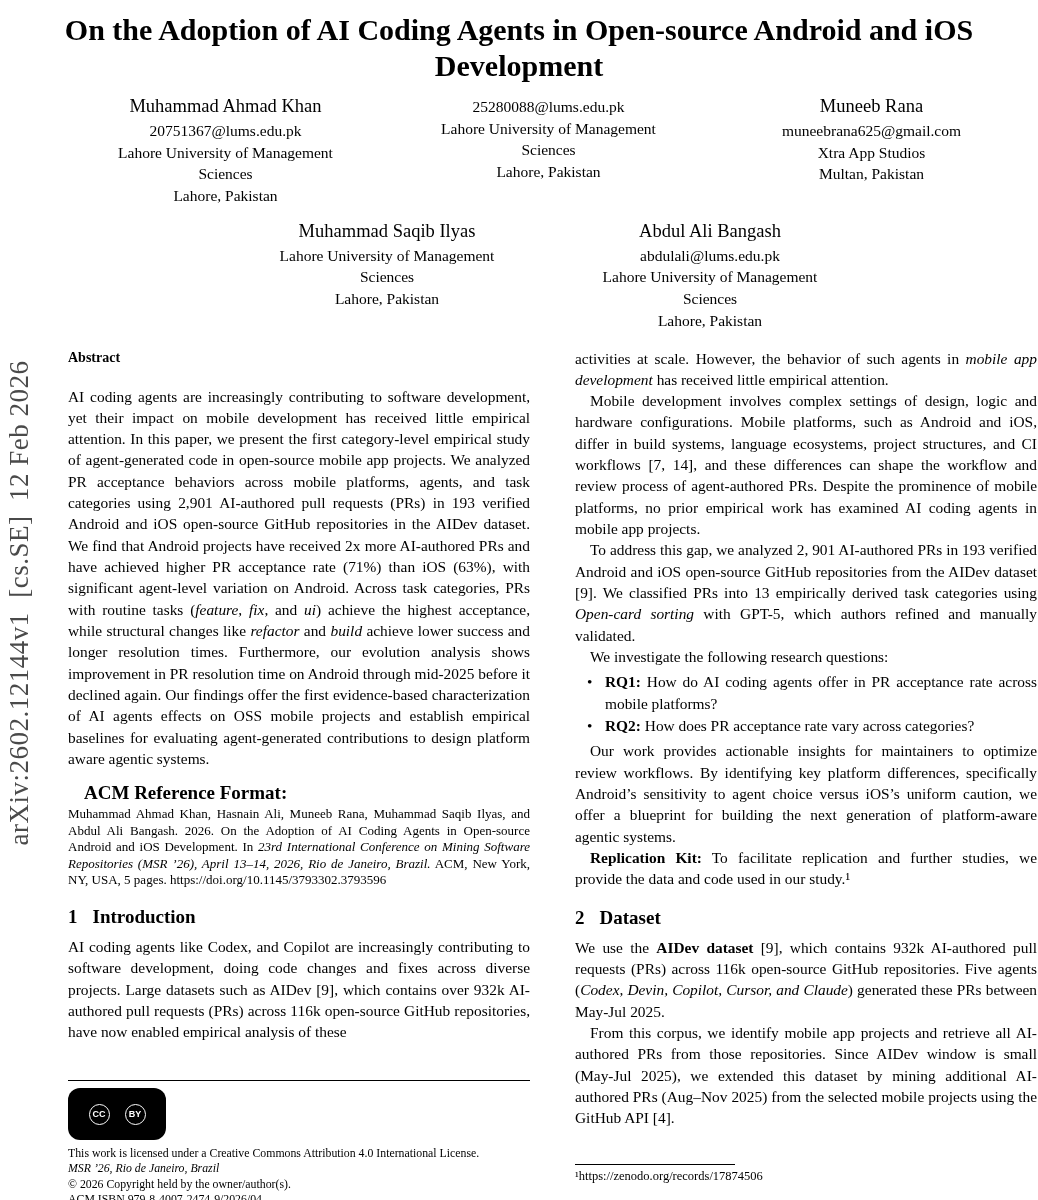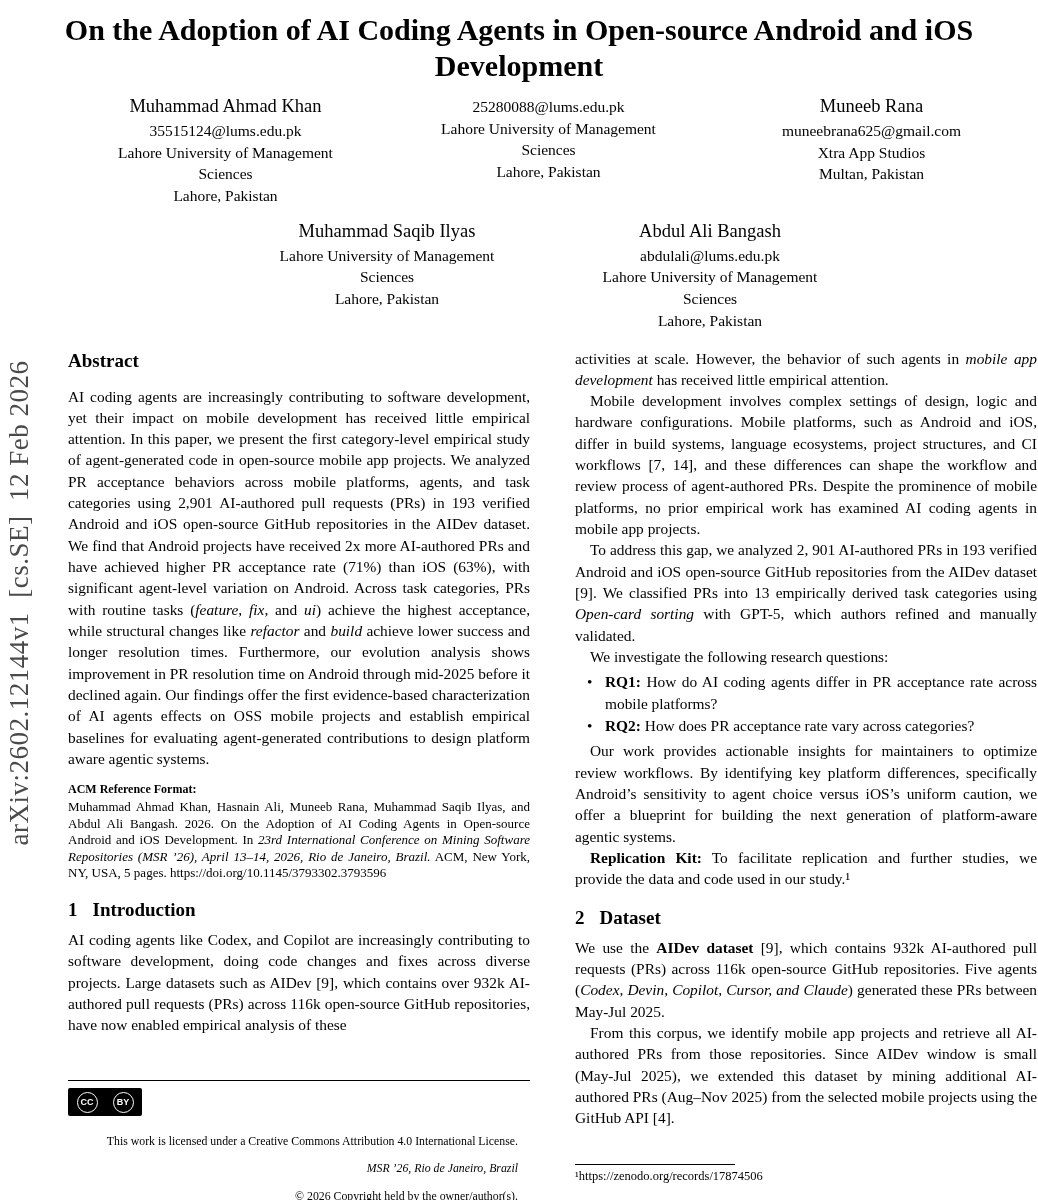--- a/index.html
+++ b/index.html
@@ -26,67 +26,67 @@
   .author-name { font-size: 18.5px; margin: 0 0 3px 0; font-weight: 400; }
   .author-email { font-size: 15.5px; line-height: 1.4; margin: 0; }
   .author-affil { font-size: 15.5px; line-height: 1.4; margin: 0; white-space: pre-line; }
   .columns { display: flex; gap: 45px; margin: 16px 0 0 68px; width: 969px; }
   .col { width: 462px; }
   .body-text {
     font-size: 15.4px; line-height: 1.385; text-align: justify;
     margin: 0; hyphens: auto;
   }
   .indent { text-indent: 15px; }
-  .abs-heading { font-size: 19px; font-weight: 700; margin: 2px 0 14px 0; }
-  .ref-heading { font-size: 12px; font-weight: 700; margin: 13px 0 2px 0; }
+  .abs-heading { font-size: 14px; font-weight: 700; margin: 2px 0 20px 0; }
+  .ref-heading { font-size: 19px; font-weight: 700; margin: 13px 0 2px 16px; }
   .ref-text {
     font-size: 13px; line-height: 1.27; text-align: justify; margin: 0;
     word-break: break-word; hyphens: auto;
   }
   .sec-heading {
     font-size: 19px; font-weight: 700; margin: 17px 0 8px 0;
     display: flex; gap: 15px;
   }
   .rq-list { list-style: none; margin: 4px 0; padding: 0; }
   .rq-item { display: flex; margin: 1px 0 1px 12px; }
   .dot { width: 18px; flex: none; font-size: 15.4px; line-height: 1.385; }
   .dot::before { content: "•"; }
   .rq-text { flex: 1; text-align: justify; font-size: 15.4px; line-height: 1.385; }
   .left-footer { position: absolute; left: 68px; top: 1080px; width: 462px; }
   .footer-rule { border-top: 1px solid #000; margin-bottom: 7px; }
   .cc-badge {
-    display: inline-flex; background: #000; gap: 2px; padding: 2px;
-    margin-bottom: 6px; border-radius: 2px;
+    display: inline-flex; background: #000; gap: 2px; padding: 14px;
+    margin-bottom: 6px; border-radius: 12px;
   }
   .cc-cell { width: 34px; height: 24px; background: #000; display: flex; align-items: center; justify-content: center; }
   .cc-circle {
     width: 19px; height: 19px; border: 1.6px solid #fff; border-radius: 50%;
     color: #fff; font-size: 9px; font-weight: 700;
     display: flex; align-items: center; justify-content: center;
     font-family: "Liberation Sans", sans-serif;
   }
-  .lic-line { font-size: 11.8px; line-height: 1.3; margin: 12px; text-align: right; }
+  .lic-line { font-size: 11.8px; line-height: 1.3; margin: 0; }
   .italic { font-style: italic; }
   .footnote-block { position: absolute; left: 575px; top: 1164px; width: 462px; }
   .footnote-rule { border-top: 1px solid #000; width: 160px; margin-bottom: 4px; }
   .footnote-text { font-size: 12.5px; margin: 0; }
   .it { font-style: italic; }
   .bd { font-weight: 700; }
 </style>
 </head>
 <body>
 
 <div class="arxiv-stamp">arXiv:2602.12144v1  [cs.SE]  12 Feb 2026</div>
 
 <h1 class="title">On the Adoption of AI Coding Agents in Open-source Android and iOS Development</h1>
 
 <div class="authors-row row1">
   <div class="author-block">
     <p class="author-name">Muhammad Ahmad Khan</p>
-    <p class="author-email">35515124@lums.edu.pk</p>
+    <p class="author-email">20751367@lums.edu.pk</p>
     <p class="author-affil">Lahore University of Management
 Sciences
 Lahore, Pakistan</p>
   </div>
   <div class="author-block">
     <p class="author-email">25280088@lums.edu.pk</p>
     <p class="author-affil">Lahore University of Management
 Sciences
 Lahore, Pakistan</p>
   </div>
@@ -128,21 +128,21 @@
   </div>
 
   <div class="col">
     <p class="body-text"><span>activities at scale. However, the behavior of such agents in </span><span class="it">mobile app development</span><span> has received little empirical attention.</span></p>
     <p class="body-text indent">Mobile development involves complex settings of design, logic and hardware configurations. Mobile platforms, such as Android and iOS, differ in build systems, language ecosystems, project structures, and CI workflows [7, 14], and these differences can shape the workflow and review process of agent-authored PRs. Despite the prominence of mobile platforms, no prior empirical work has examined AI coding agents in mobile app projects.</p>
     <p class="body-text indent"><span>To address this gap, we analyzed 2, 901 AI-authored PRs in 193 verified Android and iOS open-source GitHub repositories from the AIDev dataset [9]. We classified PRs into 13 empirically derived task categories using </span><span class="it">Open-card sorting</span><span> with GPT-5, which authors refined and manually validated.</span></p>
     <p class="body-text indent">We investigate the following research questions:</p>
     <ul class="rq-list">
       <li class="rq-item">
         <span class="dot"></span>
-        <span class="rq-text"><span class="bd">RQ1:</span><span> How do AI coding agents differ in PR acceptance rate across mobile platforms?</span></span>
+        <span class="rq-text"><span class="bd">RQ1:</span><span> How do AI coding agents offer in PR acceptance rate across mobile platforms?</span></span>
       </li>
       <li class="rq-item">
         <span class="dot"></span>
         <span class="rq-text"><span class="bd">RQ2:</span><span> How does PR acceptance rate vary across categories?</span></span>
       </li>
     </ul>
     <p class="body-text indent">Our work provides actionable insights for maintainers to optimize review workflows. By identifying key platform differences, specifically Android’s sensitivity to agent choice versus iOS’s uniform caution, we offer a blueprint for building the next generation of platform-aware agentic systems.</p>
     <p class="body-text indent"><span class="bd">Replication Kit:</span><span> To facilitate replication and further studies, we provide the data and code used in our study.¹</span></p>
     <h2 class="sec-heading">
       <span class="sec-num">2</span>

